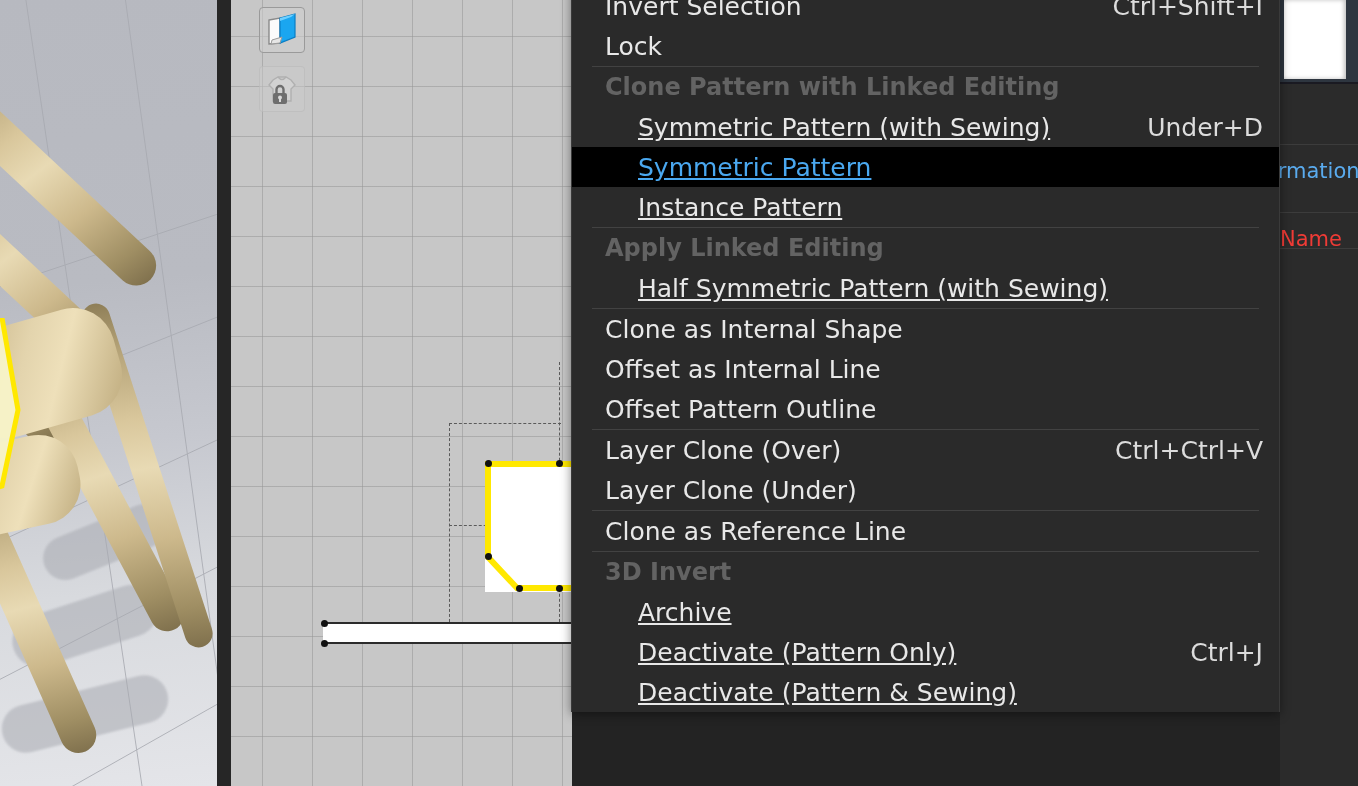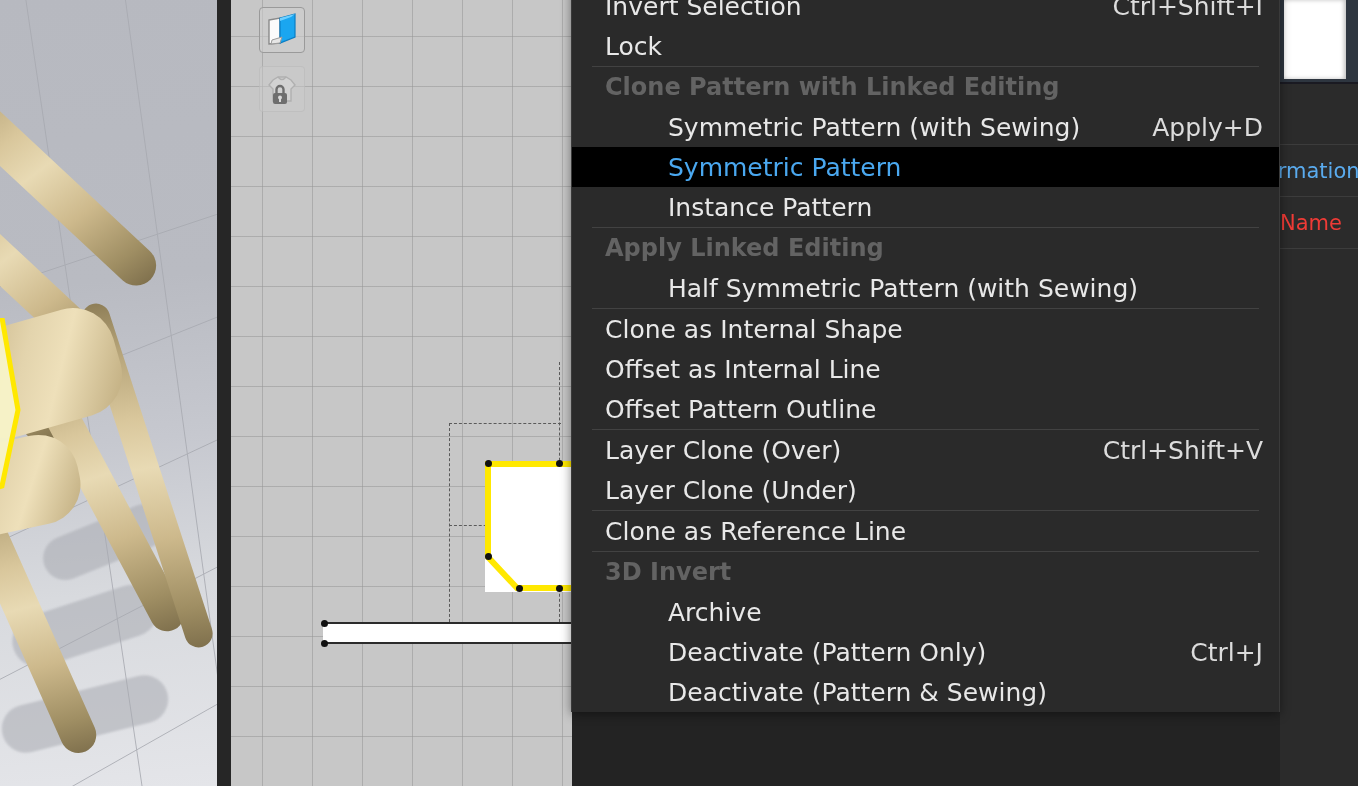--- a/index.html
+++ b/index.html
@@ -166,21 +166,21 @@
     position: relative;
     height: 40px;
     display: flex;
     align-items: center;
     color: #e8e8e8;
     font-size: 25px;
     padding: 0 16px 0 33px;
     box-sizing: border-box;
     white-space: nowrap;
   }
-  .mi.indent { padding-left: 96px; }
+  .mi.indent { padding-left: 66px; text-decoration: underline; }
   .mi.selected {
     background: #000000;
     color: #4aa8f0;
   }
   .mi .label { flex: 0 0 auto; }
   .mi .accel {
     position: absolute;
     right: 16px;
     color: #dcdcdc;
     font-size: 25px;
@@ -287,40 +287,40 @@
     <div class="vtx" style="left:90px; top:640px;"></div>
   </div>
 
   <div id="right-panel">
     <div id="thumb-white"></div>
     <div id="prop-area">
       <div class="prop-row" style="top:0px; height:60px; border-top:none;"></div>
       <div class="prop-row" style="top:60px; height:52px;">
         <span class="prop-label info" style="margin-left:-44px;">Information</span>
       </div>
-      <div class="prop-row" style="top:112px; height:52px;text-align:center;">
+      <div class="prop-row" style="top:128px; height:52px;text-align:center;">
         <span class="prop-label name" style="margin-left:-2px;">Name</span>
       </div>
       <div class="prop-row" style="top:164px; height:52px;"></div>
     </div>
   </div>
 
   <div id="ctx-menu">
       <div class="mi">
         <span class="label">Invert Selection</span>
         <span class="accel">Ctrl+Shift+I</span>
       </div>
       <div class="mi">
         <span class="label">Lock</span>
       </div>
       <div class="sep"></div>
       <div class="section-hdr">Clone Pattern with Linked Editing</div>
       <div class="mi indent">
         <span class="label">Symmetric Pattern (with Sewing)</span>
-        <span class="accel">Apply+D</span>
+        <span class="accel">Under+D</span>
       </div>
       <div class="mi indent selected">
         <span class="label">Symmetric Pattern</span>
       </div>
       <div class="mi indent">
         <span class="label">Instance Pattern</span>
       </div>
       <div class="sep"></div>
       <div class="section-hdr">Apply Linked Editing</div>
       <div class="mi indent">
@@ -332,21 +332,21 @@
       </div>
       <div class="mi">
         <span class="label">Offset as Internal Line</span>
       </div>
       <div class="mi">
         <span class="label">Offset Pattern Outline</span>
       </div>
       <div class="sep"></div>
       <div class="mi">
         <span class="label">Layer Clone (Over)</span>
-        <span class="accel">Ctrl+Shift+V</span>
+        <span class="accel">Ctrl+Ctrl+V</span>
       </div>
       <div class="mi">
         <span class="label">Layer Clone (Under)</span>
       </div>
       <div class="sep"></div>
       <div class="mi">
         <span class="label">Clone as Reference Line</span>
       </div>
       <div class="sep"></div>
       <div class="section-hdr">3D Invert</div>

